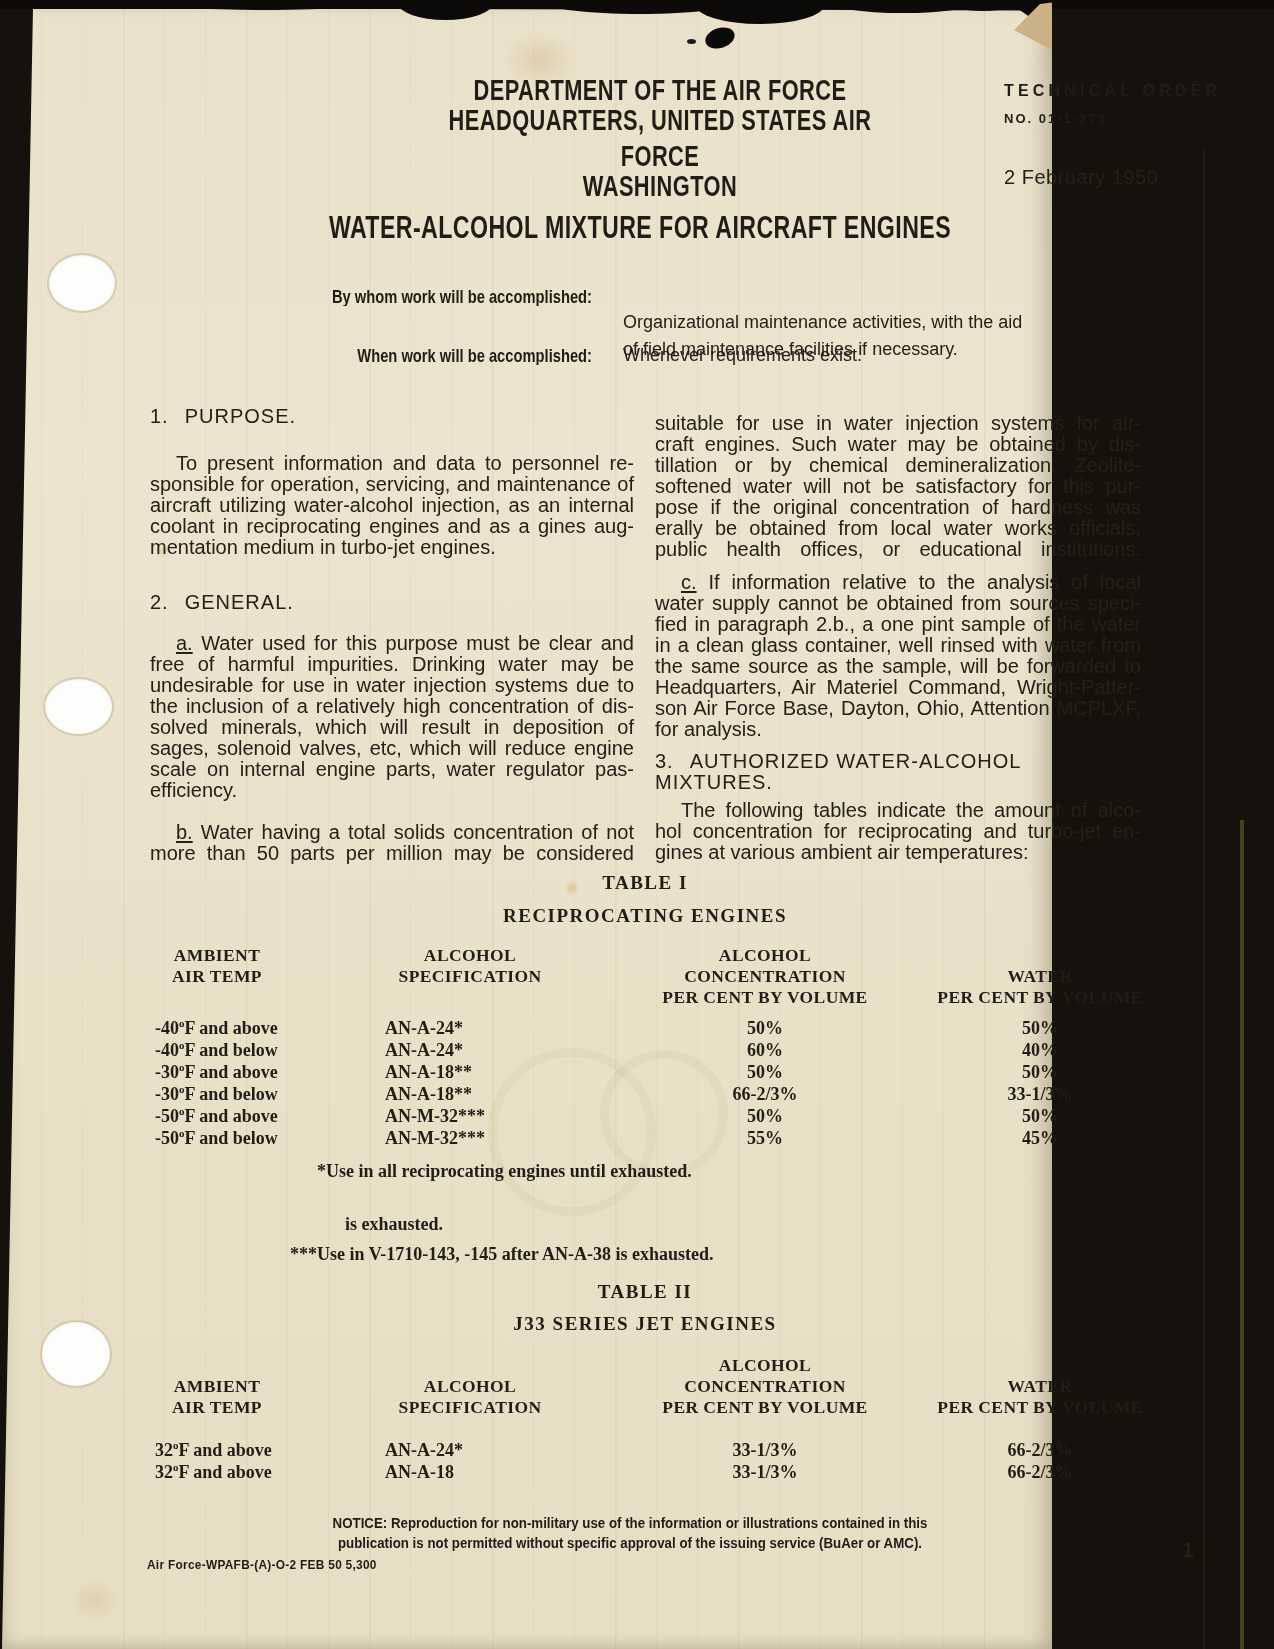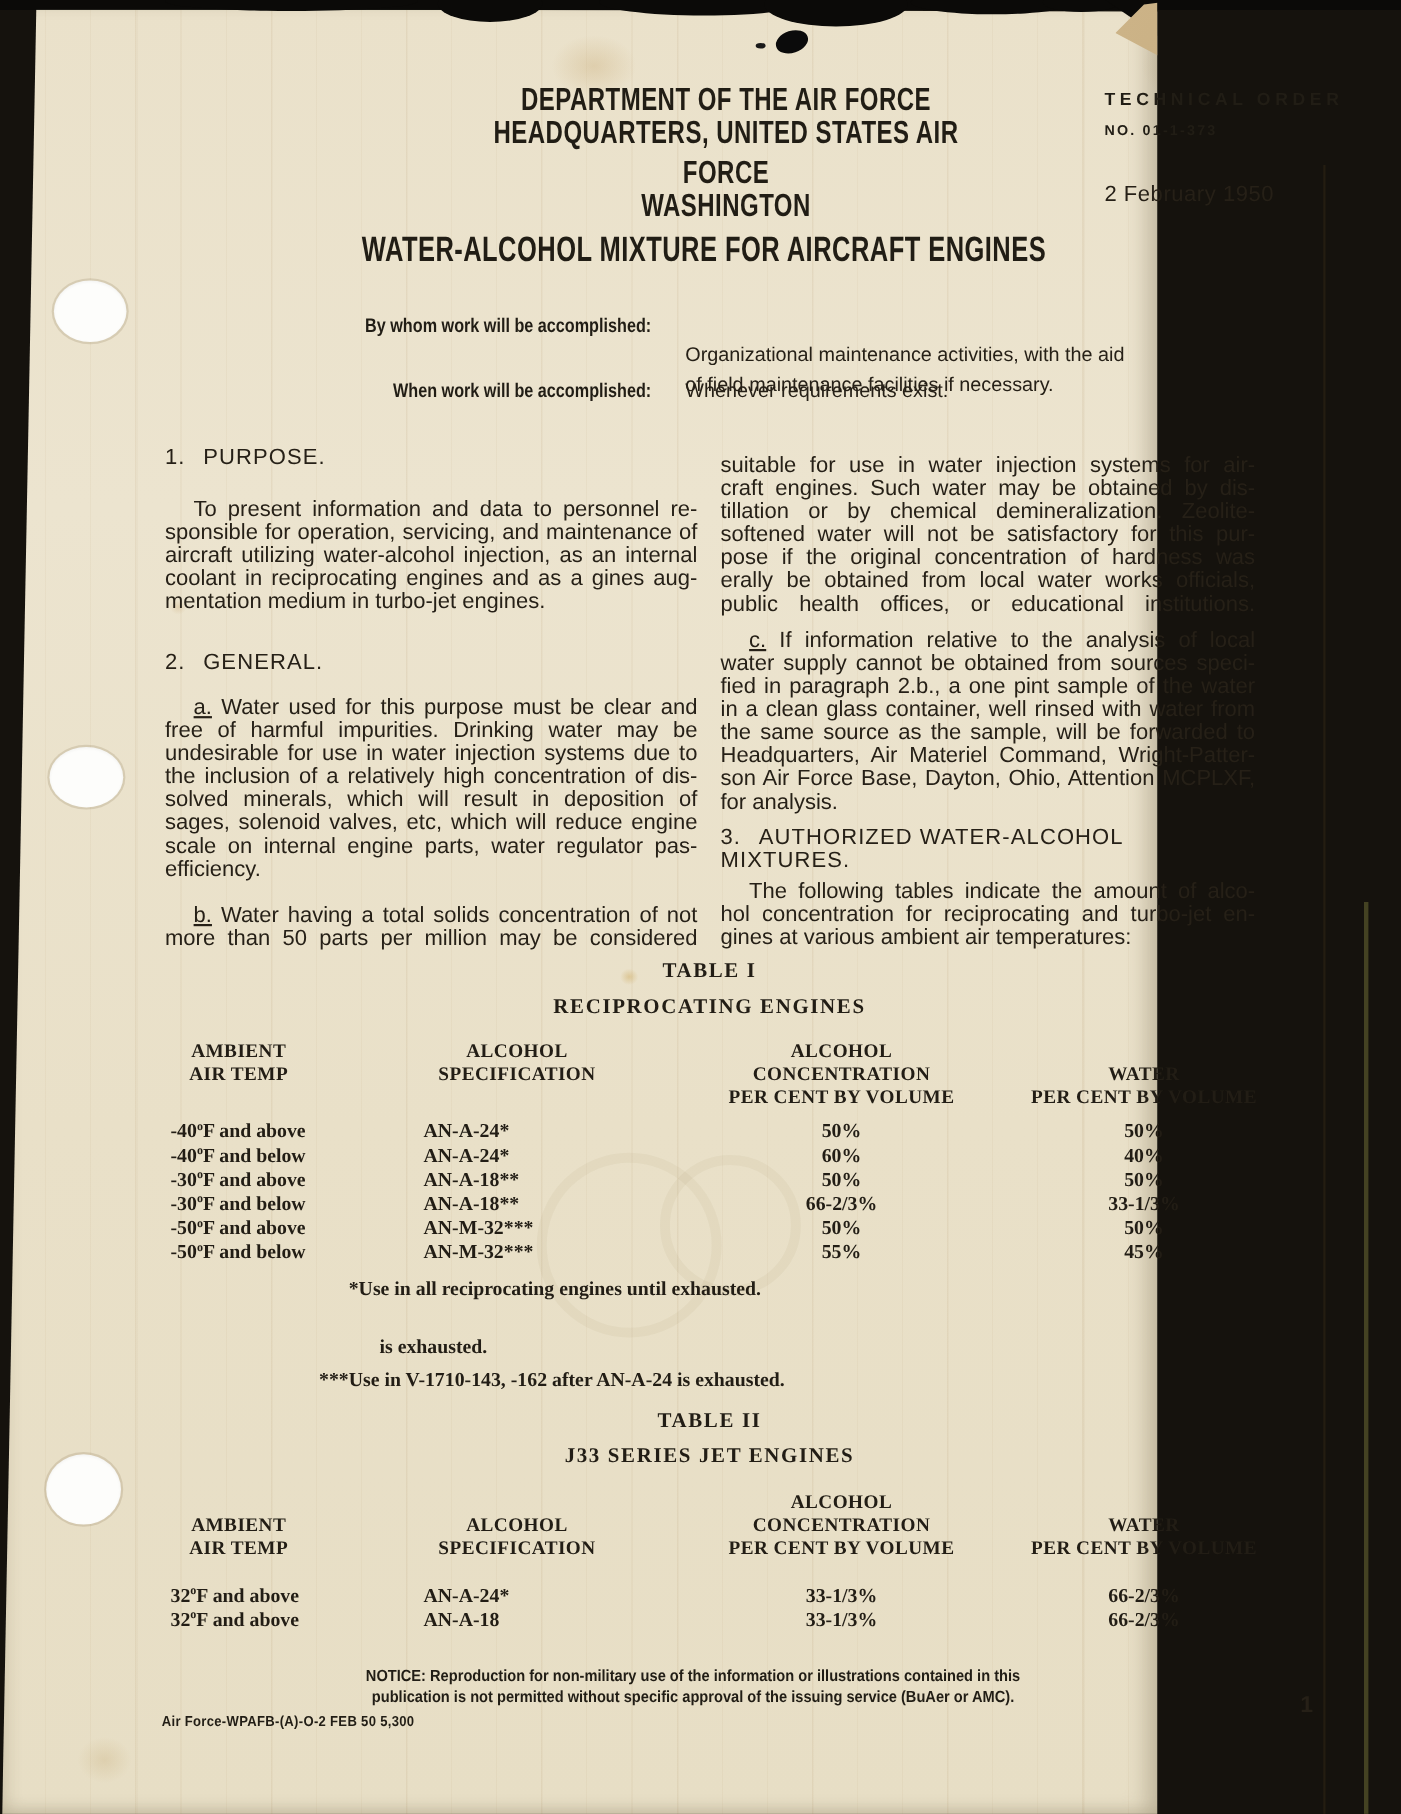--- a/index.html
+++ b/index.html
@@ -297,21 +297,21 @@
       </div>
       <div class="trow">
         <div class="tc tc1"><span>-50</span><sup class="deg">o</sup><span>F and below</span></div>
         <div class="tc tc2">AN-M-32***</div>
         <div class="tc tc3">55%</div>
         <div class="tc tc4">45%</div>
       </div>
     </div>
     <div class="abs fn fn1">*Use in all reciprocating engines until exhausted.</div>
     <div class="abs fn fn2b">is exhausted.</div>
-    <div class="abs fn fn3">***Use in V-1710-143, -162 after AN-A-24 is exhausted.</div>
+    <div class="abs fn fn3">***Use in V-1710-143, -145 after AN-A-38 is exhausted.</div>
 
     <div class="abs tbl-title tt2">TABLE II</div>
     <div class="abs tbl-title ts2">J33 SERIES JET ENGINES</div>
     <div class="abs thead grid4 th2">
       <div class="hc hc1">
           <div class="hstack w110 off1">
             <div class="hline">AMBIENT</div>
             <div class="hline">AIR TEMP</div>
           </div>
         </div>

